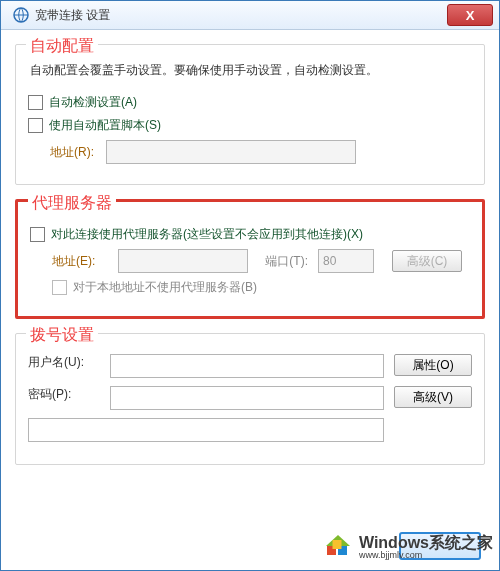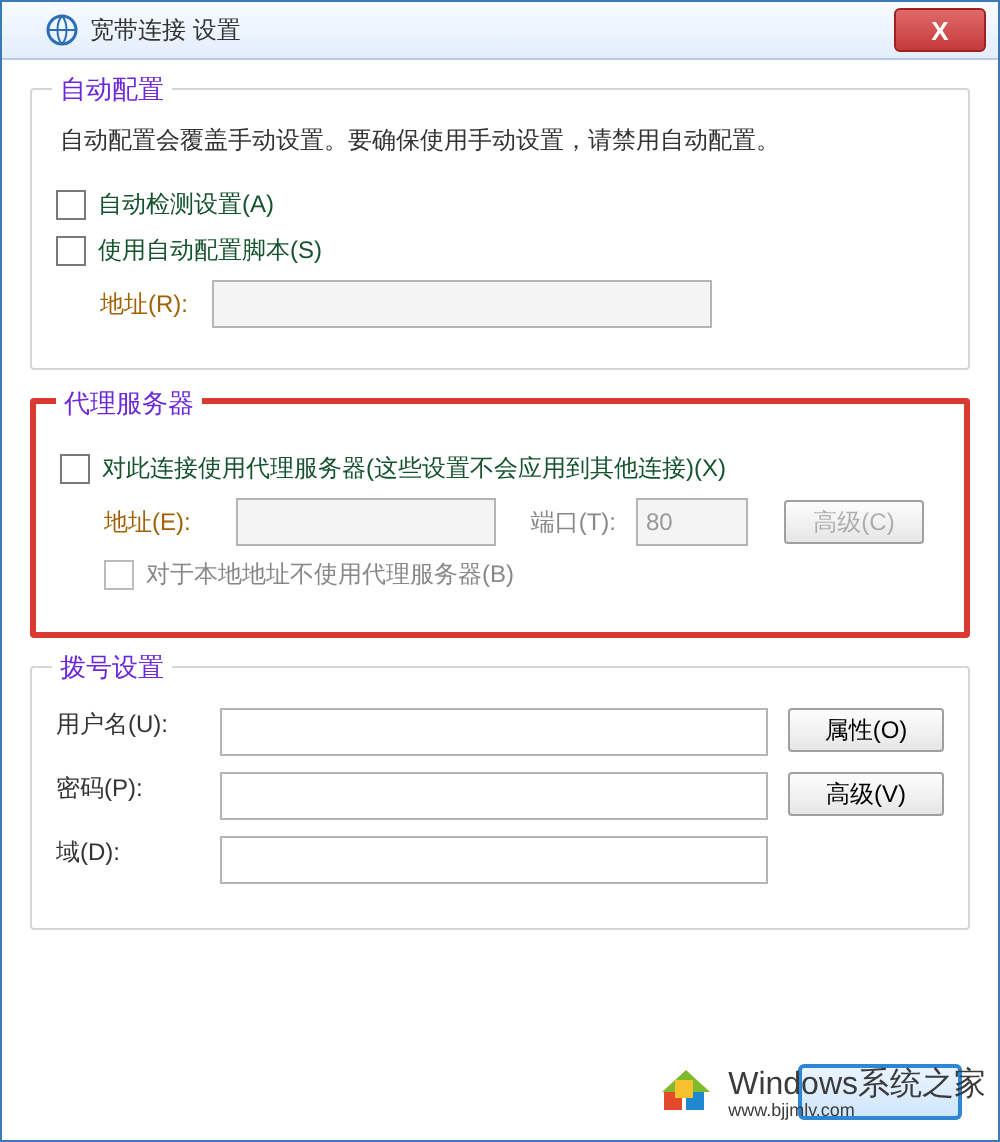--- a/index.html
+++ b/index.html
@@ -1,43 +1,43 @@
 <!DOCTYPE html>
 <html><head>
 <meta charset="utf-8">
 <style>
   html,body{margin:0;padding:0;width:500px;height:571px;font-family:"Microsoft YaHei","SimSun",Tahoma,sans-serif;font-size:12px;color:#333;background:#fff;overflow:hidden}
   .window{position:relative;width:498px;height:569px;border:1px solid #3a7ab8;background:#fff;box-shadow:0 2px 10px rgba(0,0,0,.25)}
-  .titlebar{height:28px;background:linear-gradient(#f7fbff,#e3eefb);border-bottom:1px solid #b9cce0;display:flex;align-items:center;padding:0 22px;position:relative}
+  .titlebar{height:28px;background:linear-gradient(#f7fbff,#e3eefb);border-bottom:1px solid #b9cce0;display:flex;align-items:center;padding:0 12px;position:relative}
   .titlebar .icon{width:16px;height:16px;margin-right:6px;color:#2d6fb5}
   .titlebar .title{font-size:12px;color:#333}
   .close-btn{position:absolute;right:6px;top:3px;width:44px;height:20px;border-radius:3px;background:linear-gradient(#e06a6a,#c43a3a);border:1px solid #a02020;display:flex;align-items:center;justify-content:center;color:#fff;font-weight:bold;font-size:13px;cursor:pointer}
   .client{padding:14px 14px 0 14px}
   .group{border:1px solid #d6d6d6;border-radius:2px;padding:12px 12px 14px 12px;margin-bottom:14px;position:relative}
-  .group-caption{position:absolute;top:-9px;left:10px;background:#fff;padding:0 4px;font-size:13px;color:#6d28d9}
+  .group-caption{position:absolute;top:-9px;left:10px;background:#fff;padding:0 4px;font-size:16px;color:#ef4444}
   .desc{margin:4px 0 14px 2px;line-height:1.6}
   .row{display:flex;align-items:center;margin:6px 0}
   .chk{width:13px;height:13px;border:1px solid #7a7a7a;background:#fff;margin-right:6px;cursor:pointer}
   .lbl{color:#14532d}
   .indent{margin-left:22px}
   .field-label{width:56px;color:#a16207}
   .txt{height:20px;border:1px solid #b5b5b5;background:#fff;padding:1px 4px;font-size:12px}
   .txt[disabled]{background:#f4f4f4;color:#999}
   .btn{height:22px;min-width:70px;border:1px solid #a0a0a0;background:linear-gradient(#fdfdfd,#e6e6e6);border-radius:2px;font-size:12px;cursor:pointer;padding:0 10px}
   .group.highlight{border:3px solid #d83a2f}
   .proxy-row{display:flex;align-items:center;margin:6px 0 6px 22px;gap:10px}
   .dial-row{display:flex;margin:8px 0;gap:10px}
   .dial-row .lbl2{width:72px}
   .dial-row .txt{flex:1}
   .dial-row .btn{min-width:78px}
   .footer{position:absolute;bottom:10px;right:18px;display:flex;gap:10px;align-items:center}
   .ok-btn{width:78px;height:24px;border:2px solid #2d87d6;background:linear-gradient(#eaf4ff,#cfe6fb);border-radius:3px}
   .watermark{position:absolute;right:6px;bottom:6px;display:flex;align-items:center;gap:6px;pointer-events:none}
   .wm-text{text-align:left;line-height:1.1}
-  .wm-text .l1{font-size:16px;font-weight:normal;color:#3b3b3b}
+  .wm-text .l1{font-size:16px;font-weight:bold;color:#3b3b3b}
   .wm-text .l2{font-size:9px;color:#3b3b3b}
 </style>
 </head>
 <body>
 
 <div class="window">
 
   <div class="titlebar">
     <span class="icon">
       <svg viewBox="0 0 16 16" width="16" height="16">
@@ -48,21 +48,21 @@
     <span class="title">宽带连接 设置</span>
     <div class="close-btn">
       <span>X</span>
     </div>
   </div>
 
   <div class="client">
 
     <div class="group">
       <span class="group-caption">自动配置</span>
-      <div class="desc">自动配置会覆盖手动设置。要确保使用手动设置，请禁用自动配置。</div>
+      <div class="desc">自动配置会覆盖手动设置。要确保使用手动设置，自动检测设置。</div>
 
       <div class="row">
         <div class="chk"></div>
         <span class="lbl">自动检测设置(A)</span>
       </div>
 
       <div class="row">
         <div class="chk"></div>
         <span class="lbl">使用自动配置脚本(S)</span>
       </div>
@@ -104,21 +104,20 @@
         <button class="btn">属性(O)</button>
       </div>
 
       <div class="dial-row">
         <span class="lbl2">密码(P):</span>
         <input class="txt" type="password" value="" style="">
         <button class="btn">高级(V)</button>
       </div>
 
       <div class="dial-row">
-        <span class="lbl2">域(D):</span>
         <input class="txt" value="" style="">
         <span style="min-width:78px"></span>
       </div>
     </div>
 
   </div>
 
   <div class="footer">
     <div class="ok-btn"></div>
   </div>

